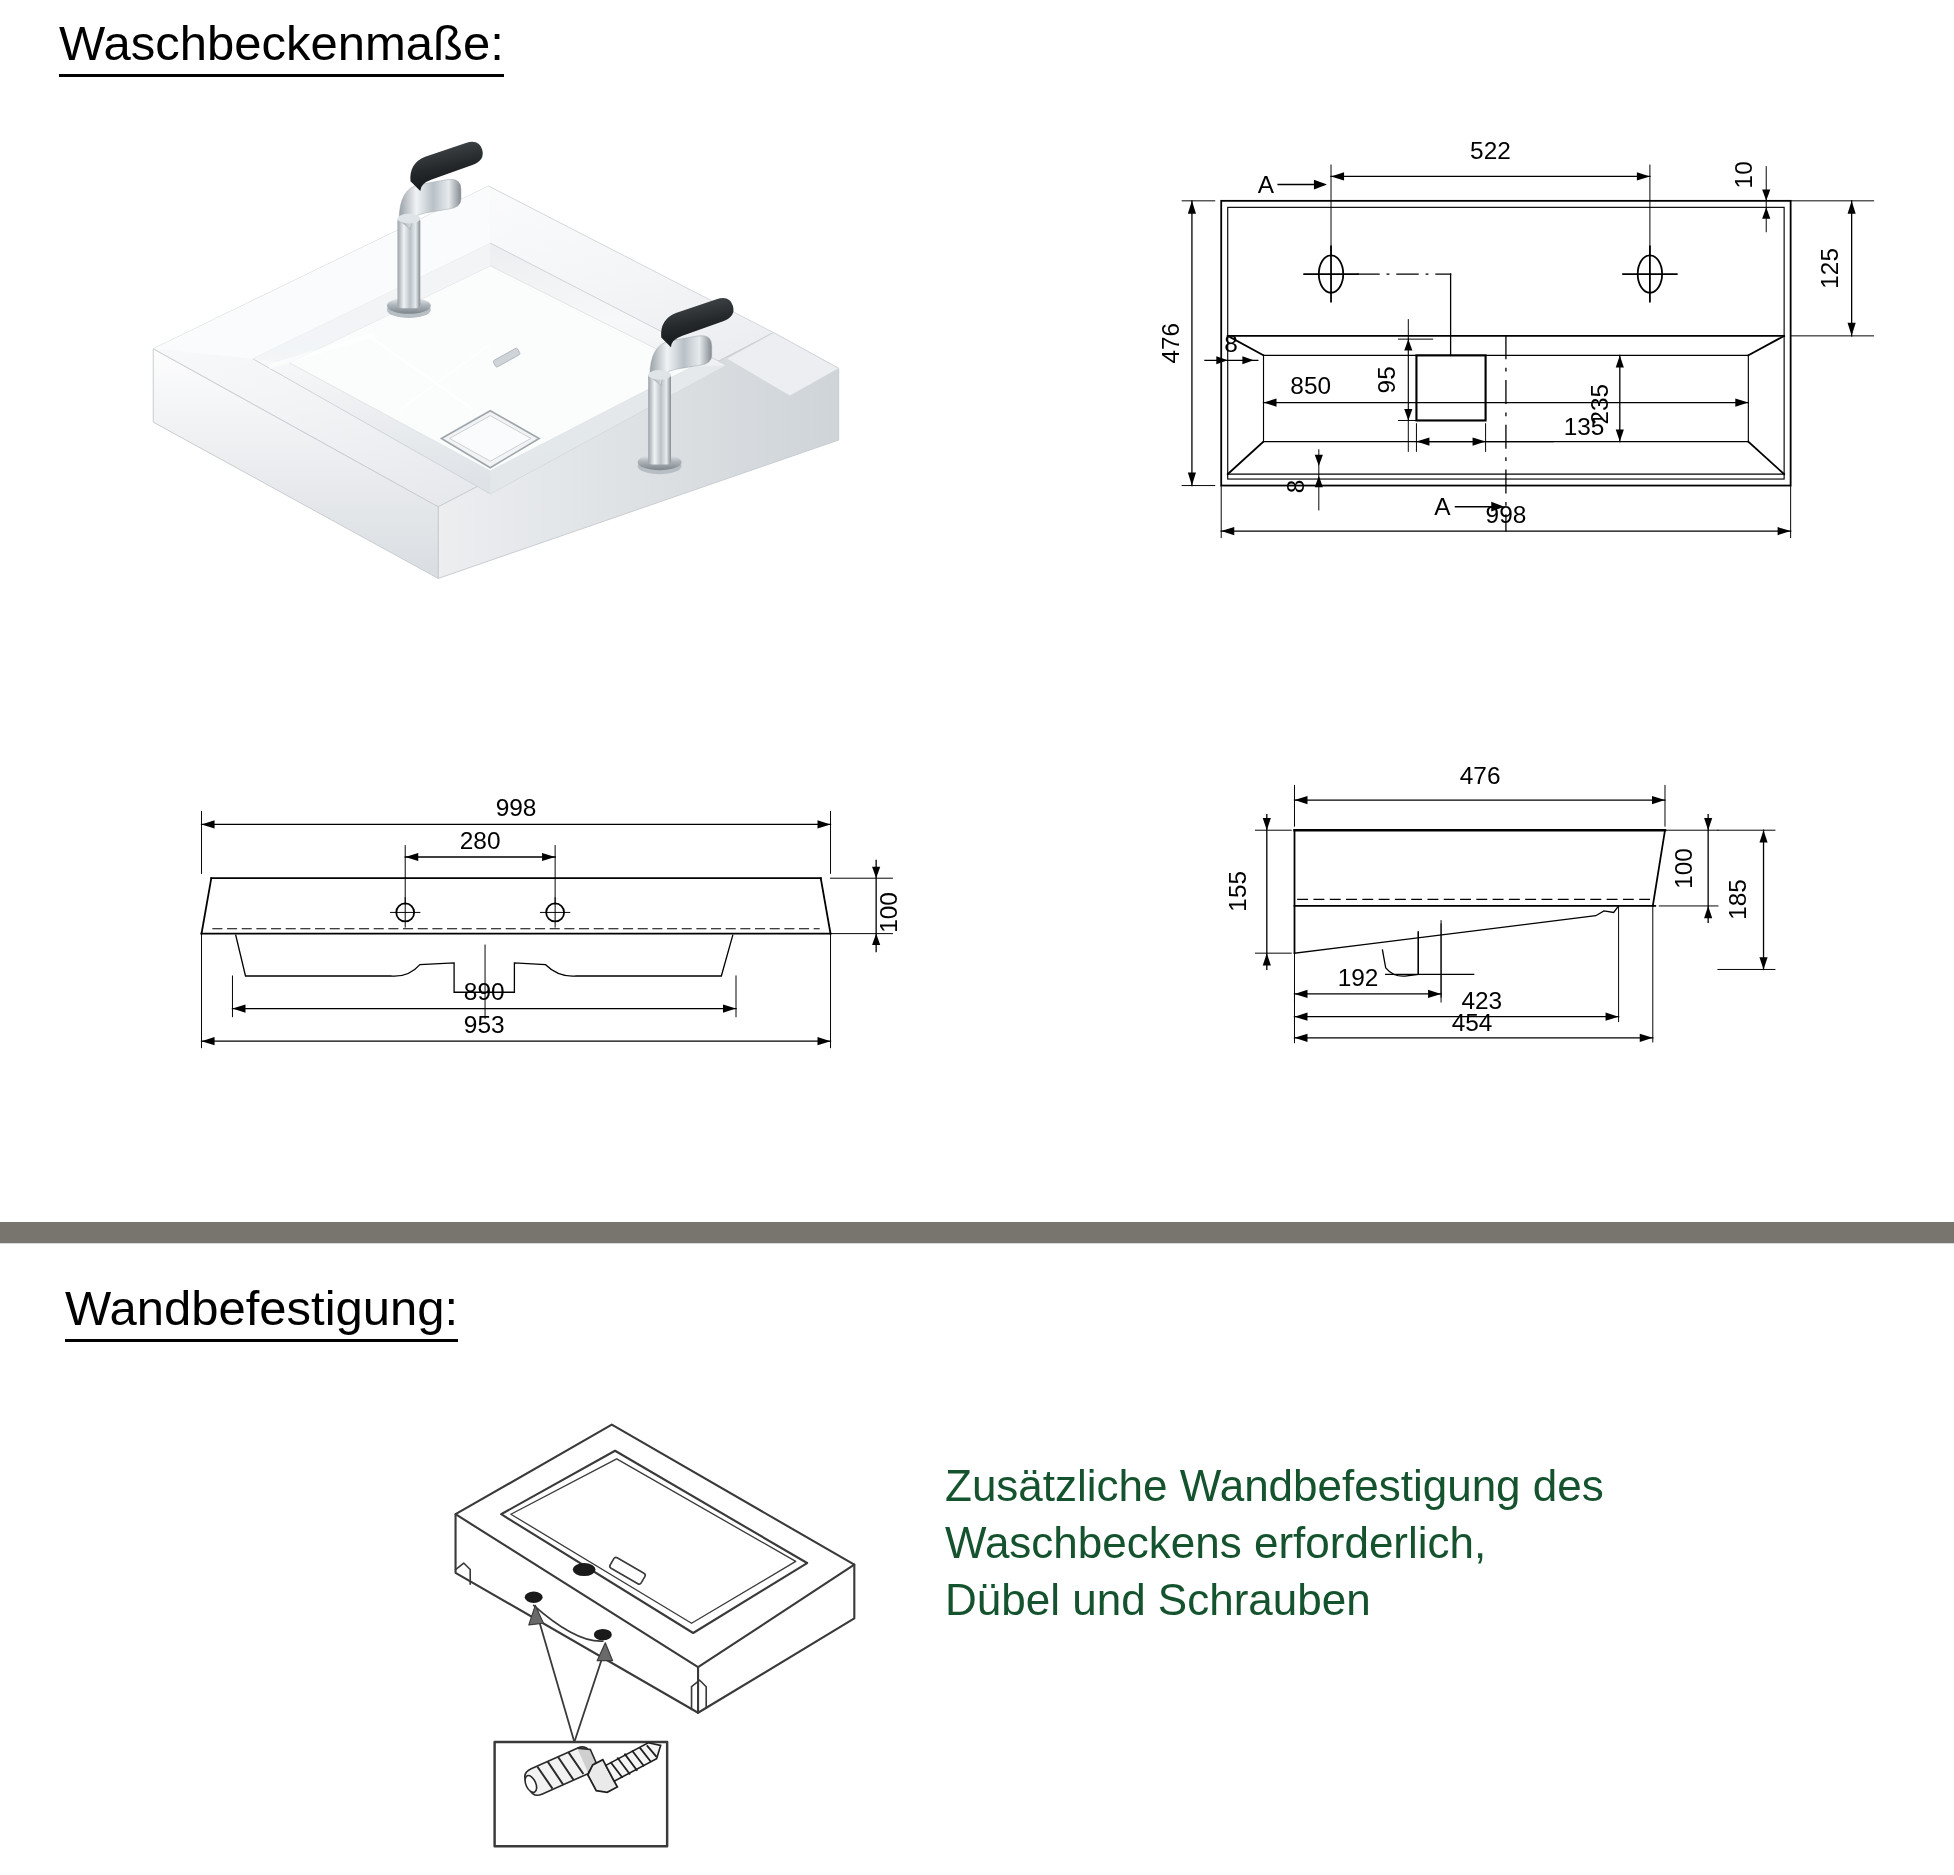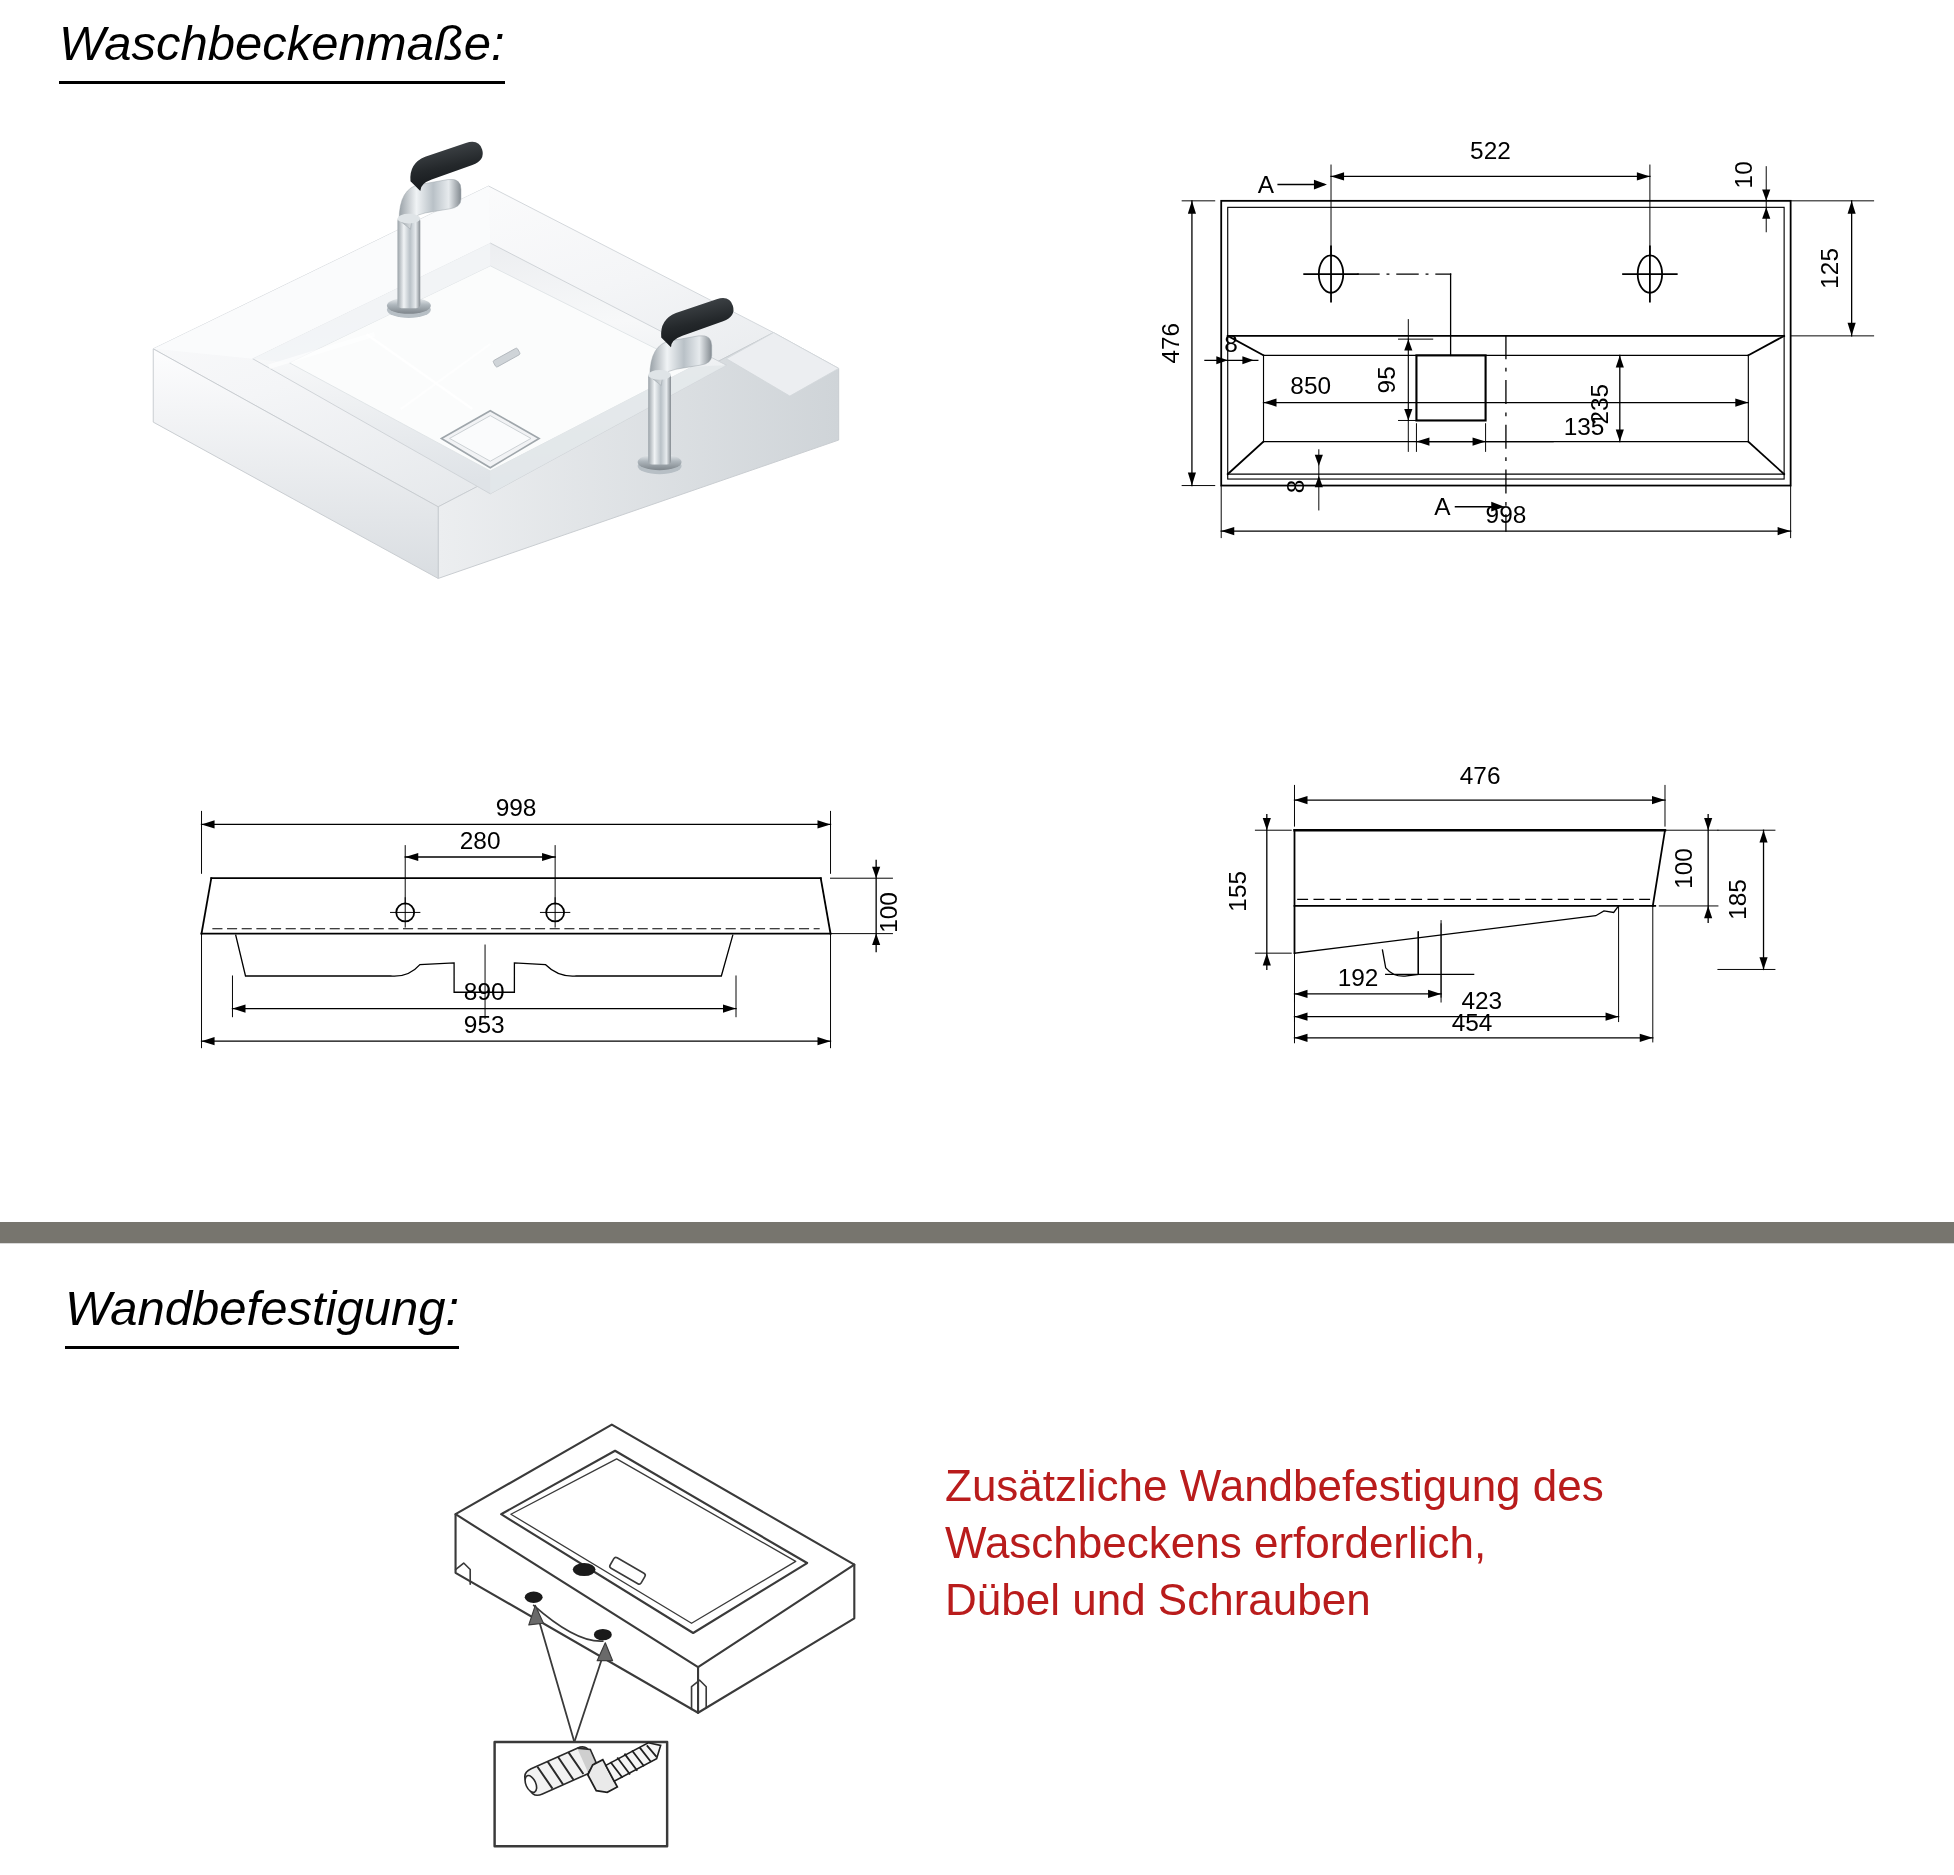--- a/index.html
+++ b/index.html
@@ -19,22 +19,21 @@
     position:absolute;
     font-size:49px;
     font-weight:400;
     letter-spacing:0px;
     white-space:nowrap;
     font-family:"Liberation Sans", sans-serif;
   }
   .heading .ul{
     display:inline-block;
     border-bottom:3.3px solid #000;
-    padding-bottom:10px;
-    font-style:italic;
+    padding-bottom:3px;
   }
   #title-basin{left:59px;top:14.7px;}
   #title-mount{left:65px;top:1280px;}
 
   
   .divider{
     position:absolute;
     left:0;top:1221px;
     width:1954px;height:21px;
     background:#77756e;
@@ -48,21 +47,21 @@
 
   
   #mount-text{
     position:absolute;
     left:945px;top:1457px;
     width:920px;
     font-size:44px;
     line-height:1.30;
     font-family:"Liberation Sans", sans-serif;
     font-weight:400;
-    color:#b91c1c;
+    color:#14532d;
   }
   #mount-text div{white-space:nowrap;}
 </style>
 </head>
 <body>
 
 <div class="page">
 
   <div class="heading" id="title-basin">
     <span class="ul">Waschbeckenmaße:</span>

